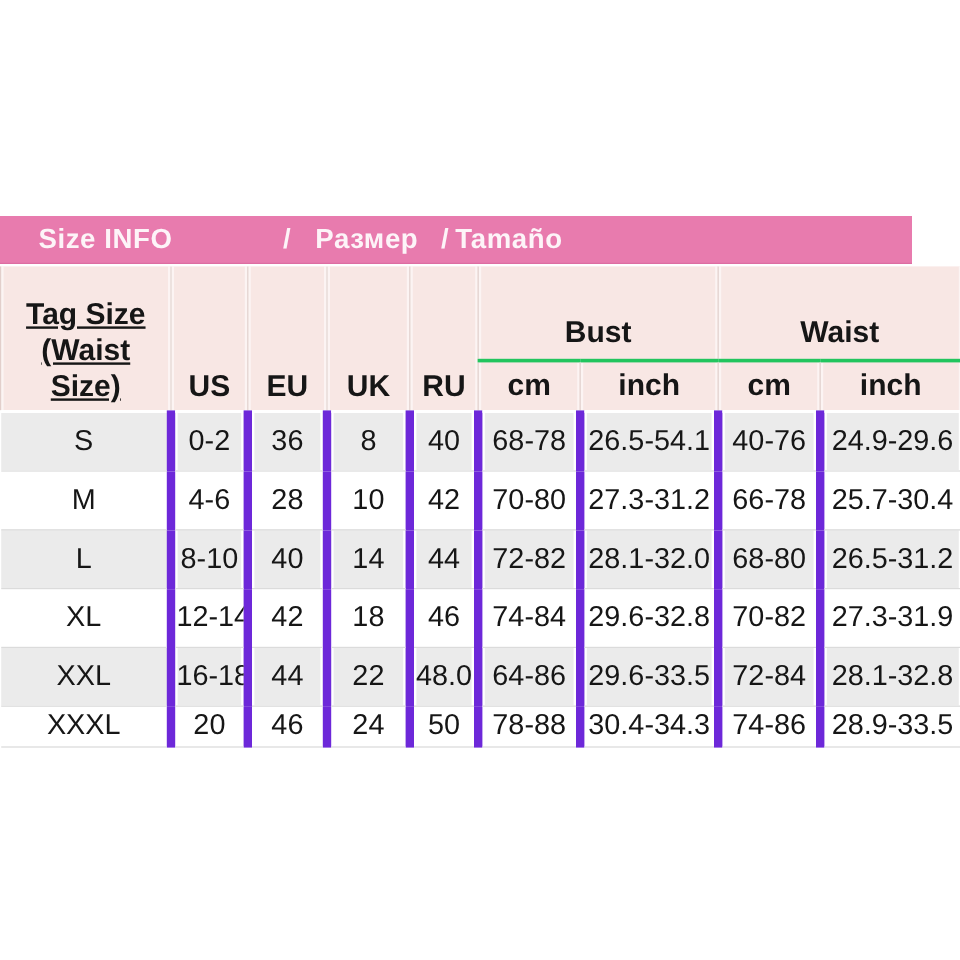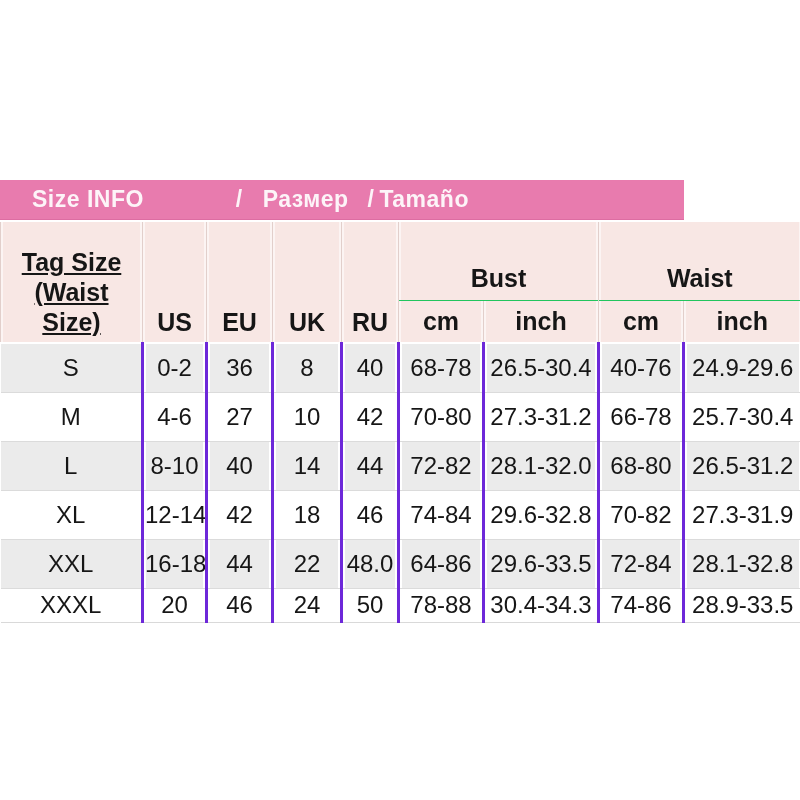--- a/index.html
+++ b/index.html
@@ -15,21 +15,21 @@
     position: relative;
     width: 800px;
     height: 800px;
     background: #ffffff;
   }
   
   .title-bar {
     position: absolute;
     top: 180px;
     left: 0;
-    width: 684px;
+    width: 760px;
     height: 40px;
     box-sizing: border-box;
     background: #e87bae;
     border-bottom: 1px solid #dd6da2;
     display: flex;
     align-items: center;
     padding-left: 32px;
     color: #fdf4f8;
     font-size: 23px;
     font-weight: bold;
@@ -61,30 +61,30 @@
     background: #f8e7e4;
     font-weight: bold;
     font-size: 25px;
     border-left: 1px solid #e2cfcb;
     box-shadow: inset 2px 0 0 rgba(255,255,255,0.55), inset -2px 0 0 rgba(255,255,255,0.55);
   }
   tr.h1 { height: 78px; }
   tr.h2 { height: 43px; }
   tr.h1 td { vertical-align: bottom; padding-bottom: 5px; }
   tr.h1 td.group-cell { padding-bottom: 7px; }
-  tr.h2 td { vertical-align: middle; border-top: 1px solid #22c55e; }
+  tr.h2 td { vertical-align: middle; border-top: 3px solid #22c55e; }
   td.tag-cell { border-left: none; line-height: 30px; padding-bottom: 3px; text-decoration: underline; }
   
   tr.data { height: 49px; }
   tr.data.last { height: 34px; padding-left: 44px; }
   tr.data td {
     font-size: 24px;
     font-weight: normal;
     border-top: 1px solid #dbdbdb;
-    border-left: 3px solid #6d28d9;
+    border-left: 7px solid #6d28d9;
     box-shadow: inset 2px 0 0 #ffffff, inset -2px 0 0 #ffffff;
   }
   tr.data td:first-child { border-left: none; box-shadow: none; }
   tr.data.odd td { background: #ebebeb; }
   tr.data.even td { background: #ffffff; }
   tr.data.first td { border-top: 2px solid #ffffff; }
   tr.data.last td { border-bottom: 1px solid #d9d9d9; }
 </style>
 </head>
 <body>
@@ -133,29 +133,29 @@
       <td>inch</td>
     </tr>
 
     <tr class="data odd first">
       <td>S</td>
       <td>0-2</td>
       <td>36</td>
       <td>8</td>
       <td>40</td>
       <td>68-78</td>
-      <td>26.5-30.4</td>
+      <td>26.5-54.1</td>
       <td>40-76</td>
       <td>24.9-29.6</td>
     </tr>
 
     <tr class="data even">
       <td>M</td>
       <td>4-6</td>
-      <td>27</td>
+      <td>28</td>
       <td>10</td>
       <td>42</td>
       <td>70-80</td>
       <td>27.3-31.2</td>
       <td>66-78</td>
       <td>25.7-30.4</td>
     </tr>
 
     <tr class="data odd">
       <td>L</td>

